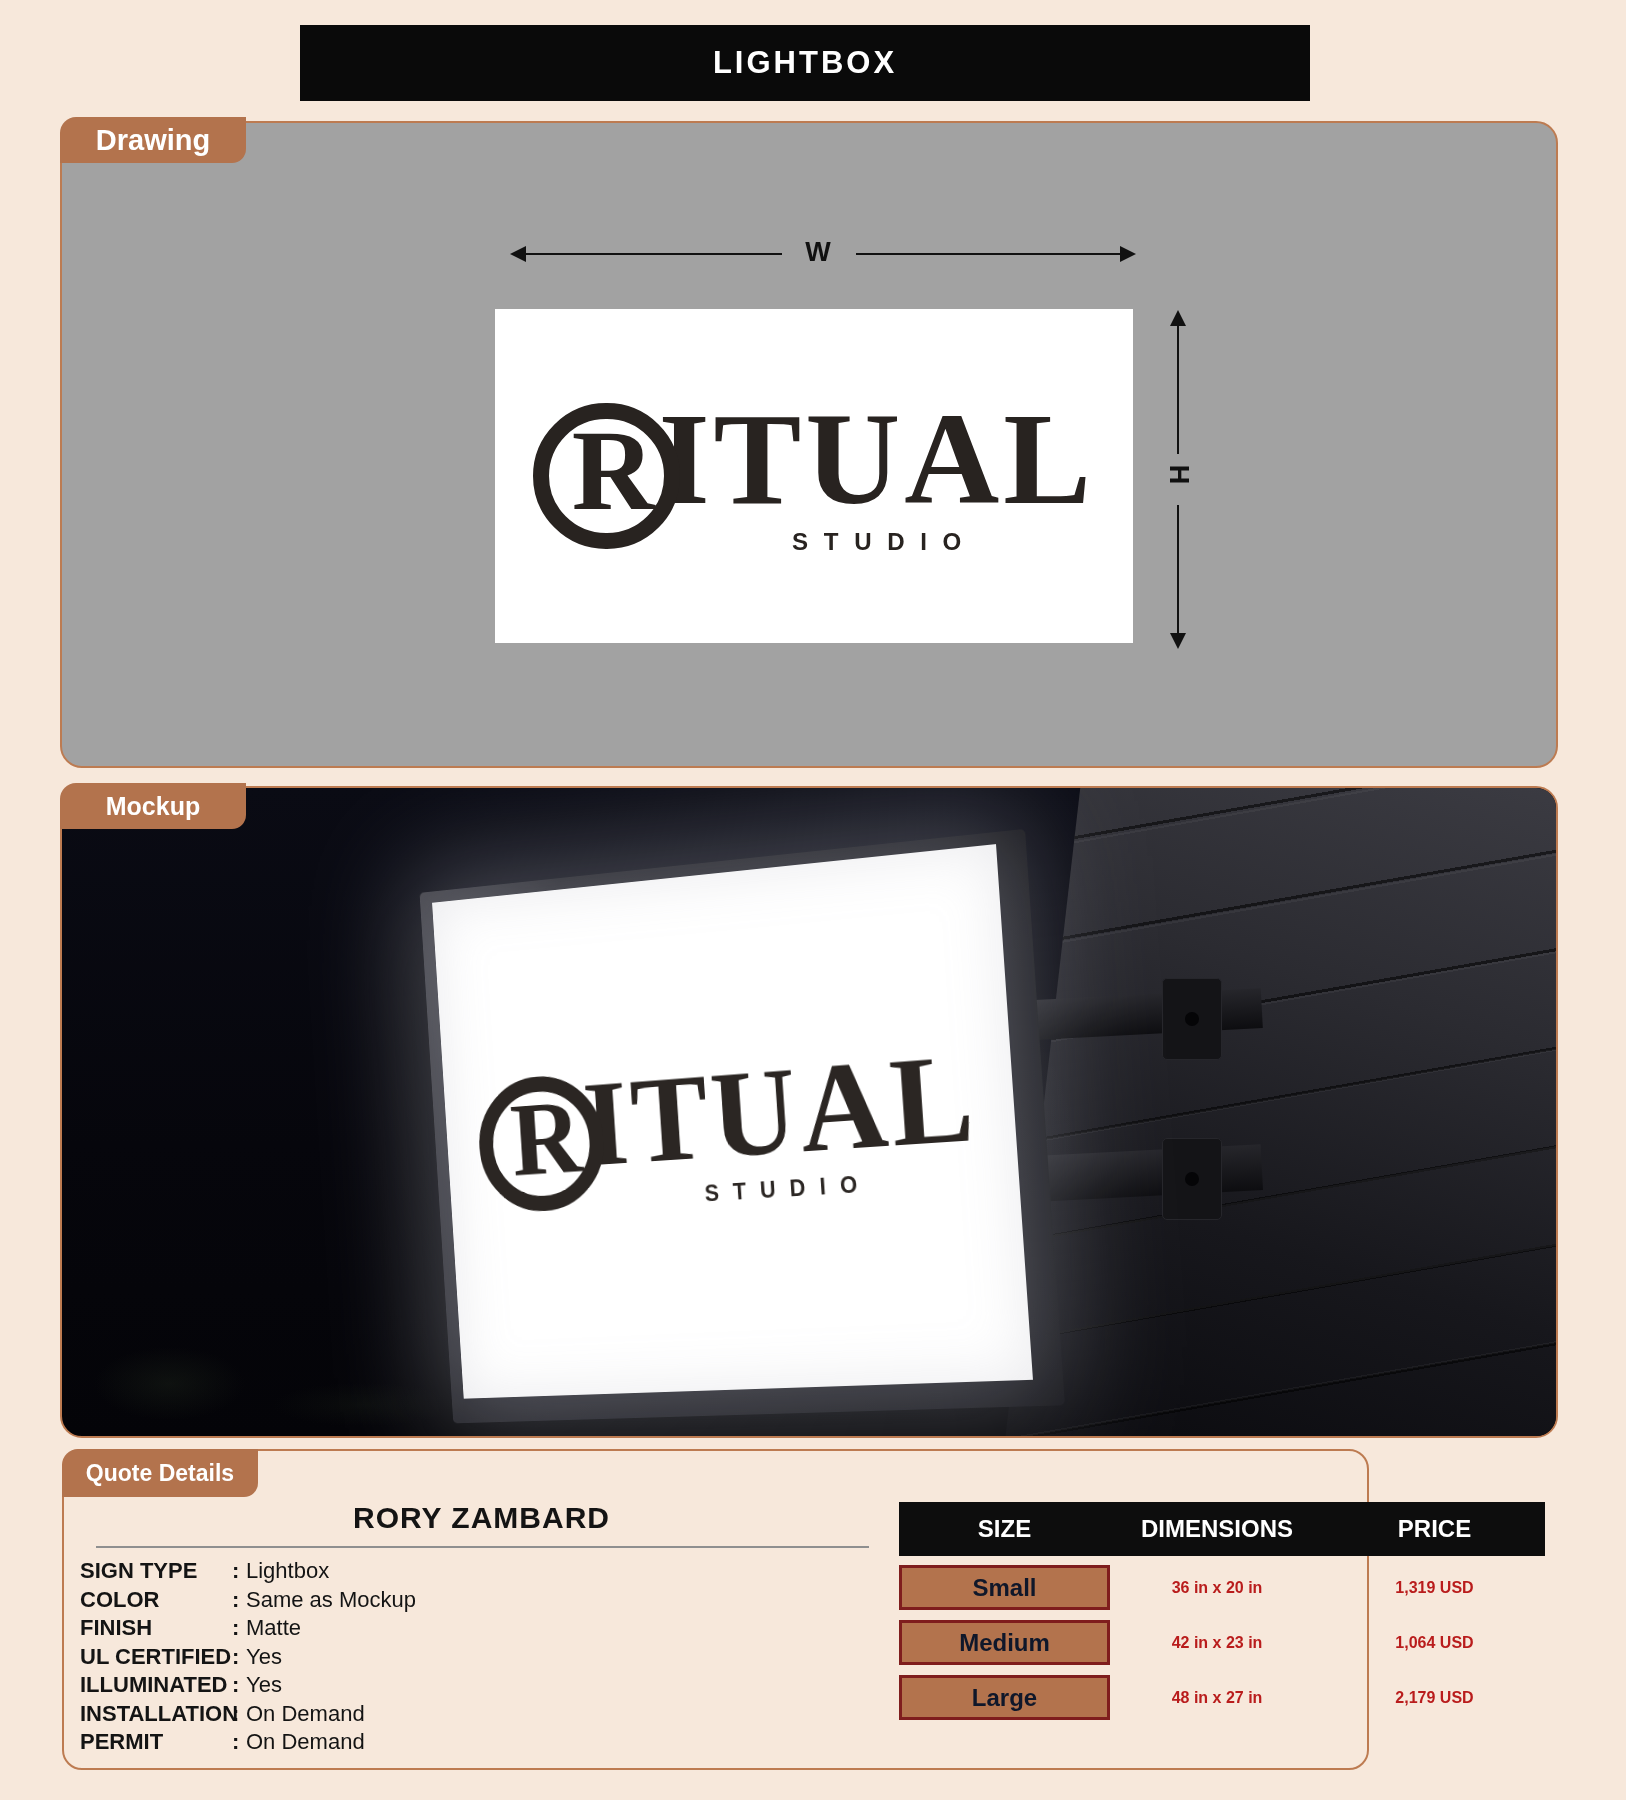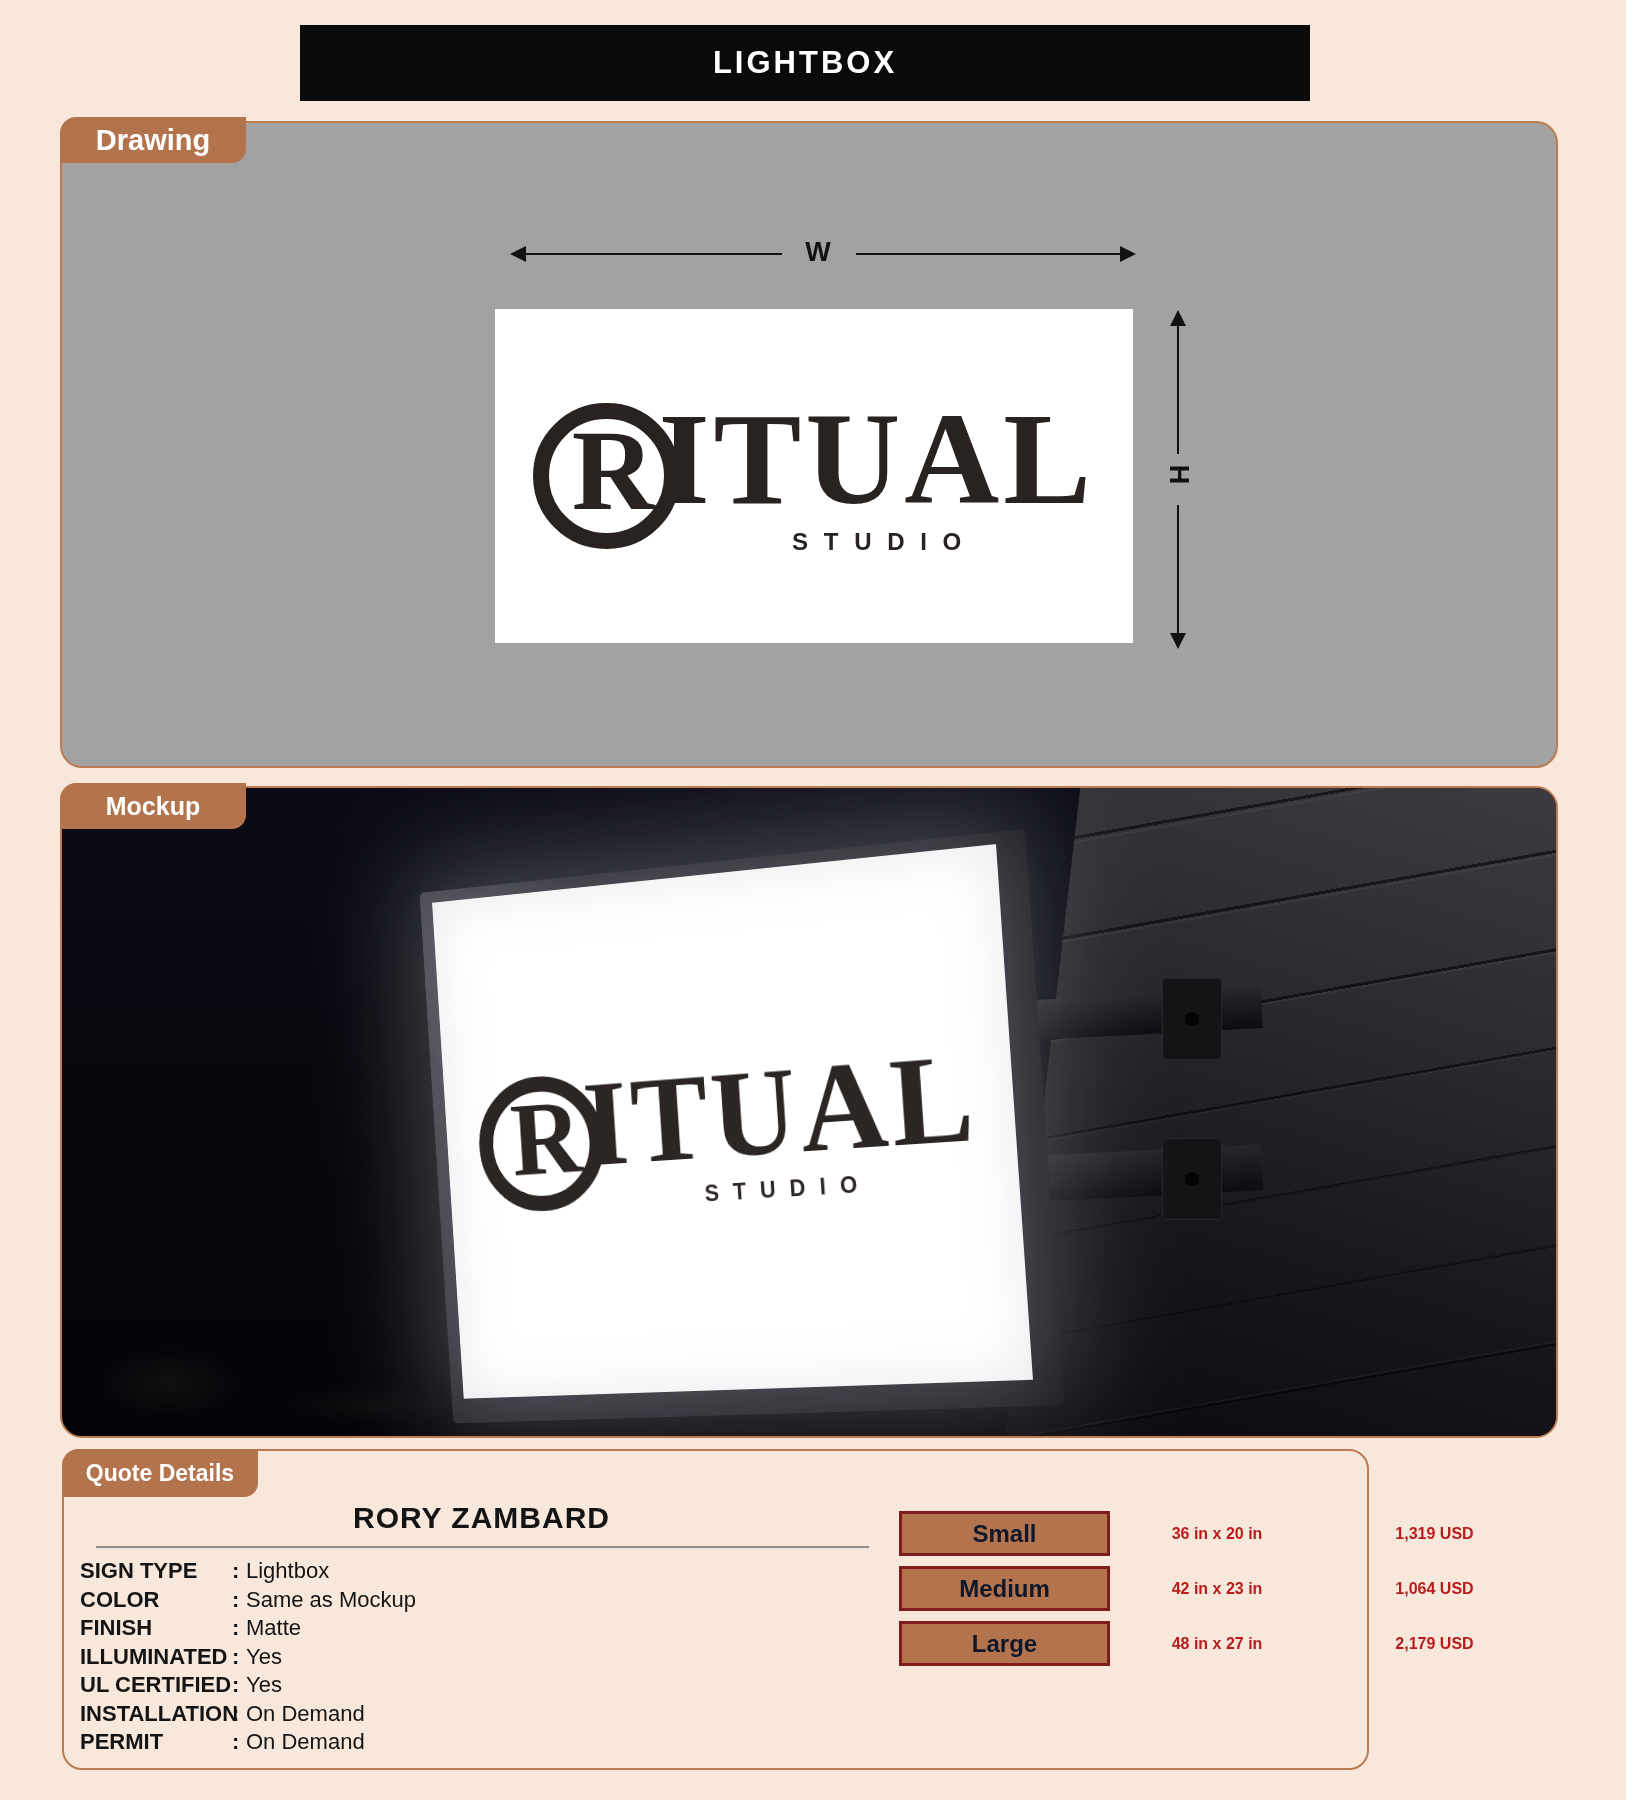--- a/index.html
+++ b/index.html
@@ -182,34 +182,39 @@
       <div class="spec-row">
         <span class="spec-label">SIGN TYPE</span><span class="spec-colon">:</span><span class="spec-value">Lightbox</span>
       </div>
       <div class="spec-row">
         <span class="spec-label">COLOR</span><span class="spec-colon">:</span><span class="spec-value">Same as Mockup</span>
       </div>
       <div class="spec-row">
         <span class="spec-label">FINISH</span><span class="spec-colon">:</span><span class="spec-value">Matte</span>
       </div>
       <div class="spec-row">
+        <span class="spec-label">UL CERTIFIED</span><span class="spec-colon">:</span><span class="spec-value">Yes</span>
+      </div>
+      <div class="spec-row">
         <span class="spec-label">ILLUMINATED</span><span class="spec-colon">:</span><span class="spec-value">Yes</span>
       </div>
       <div class="spec-row">
-        <span class="spec-label">UL CERTIFIED</span><span class="spec-colon">:</span><span class="spec-value">Yes</span>
-      </div>
-      <div class="spec-row">
         <span class="spec-label">INSTALLATION</span><span class="spec-colon">:</span><span class="spec-value">On Demand</span>
       </div>
       <div class="spec-row">
         <span class="spec-label">PERMIT</span><span class="spec-colon">:</span><span class="spec-value">On Demand</span>
       </div>
     </div>
 
     <div class="price-table">
+      <div class="price-head">
+        <div>SIZE</div>
+        <div>DIMENSIONS</div>
+        <div>PRICE</div>
+      </div>
       <div class="price-rows">
         <div class="size-badge">Small</div>
         <div class="cell-val">36 in x 20 in</div>
         <div class="cell-val">1,319 USD</div>
 
         <div class="size-badge">Medium</div>
         <div class="cell-val">42 in x 23 in</div>
         <div class="cell-val">1,064 USD</div>
 
         <div class="size-badge">Large</div>

